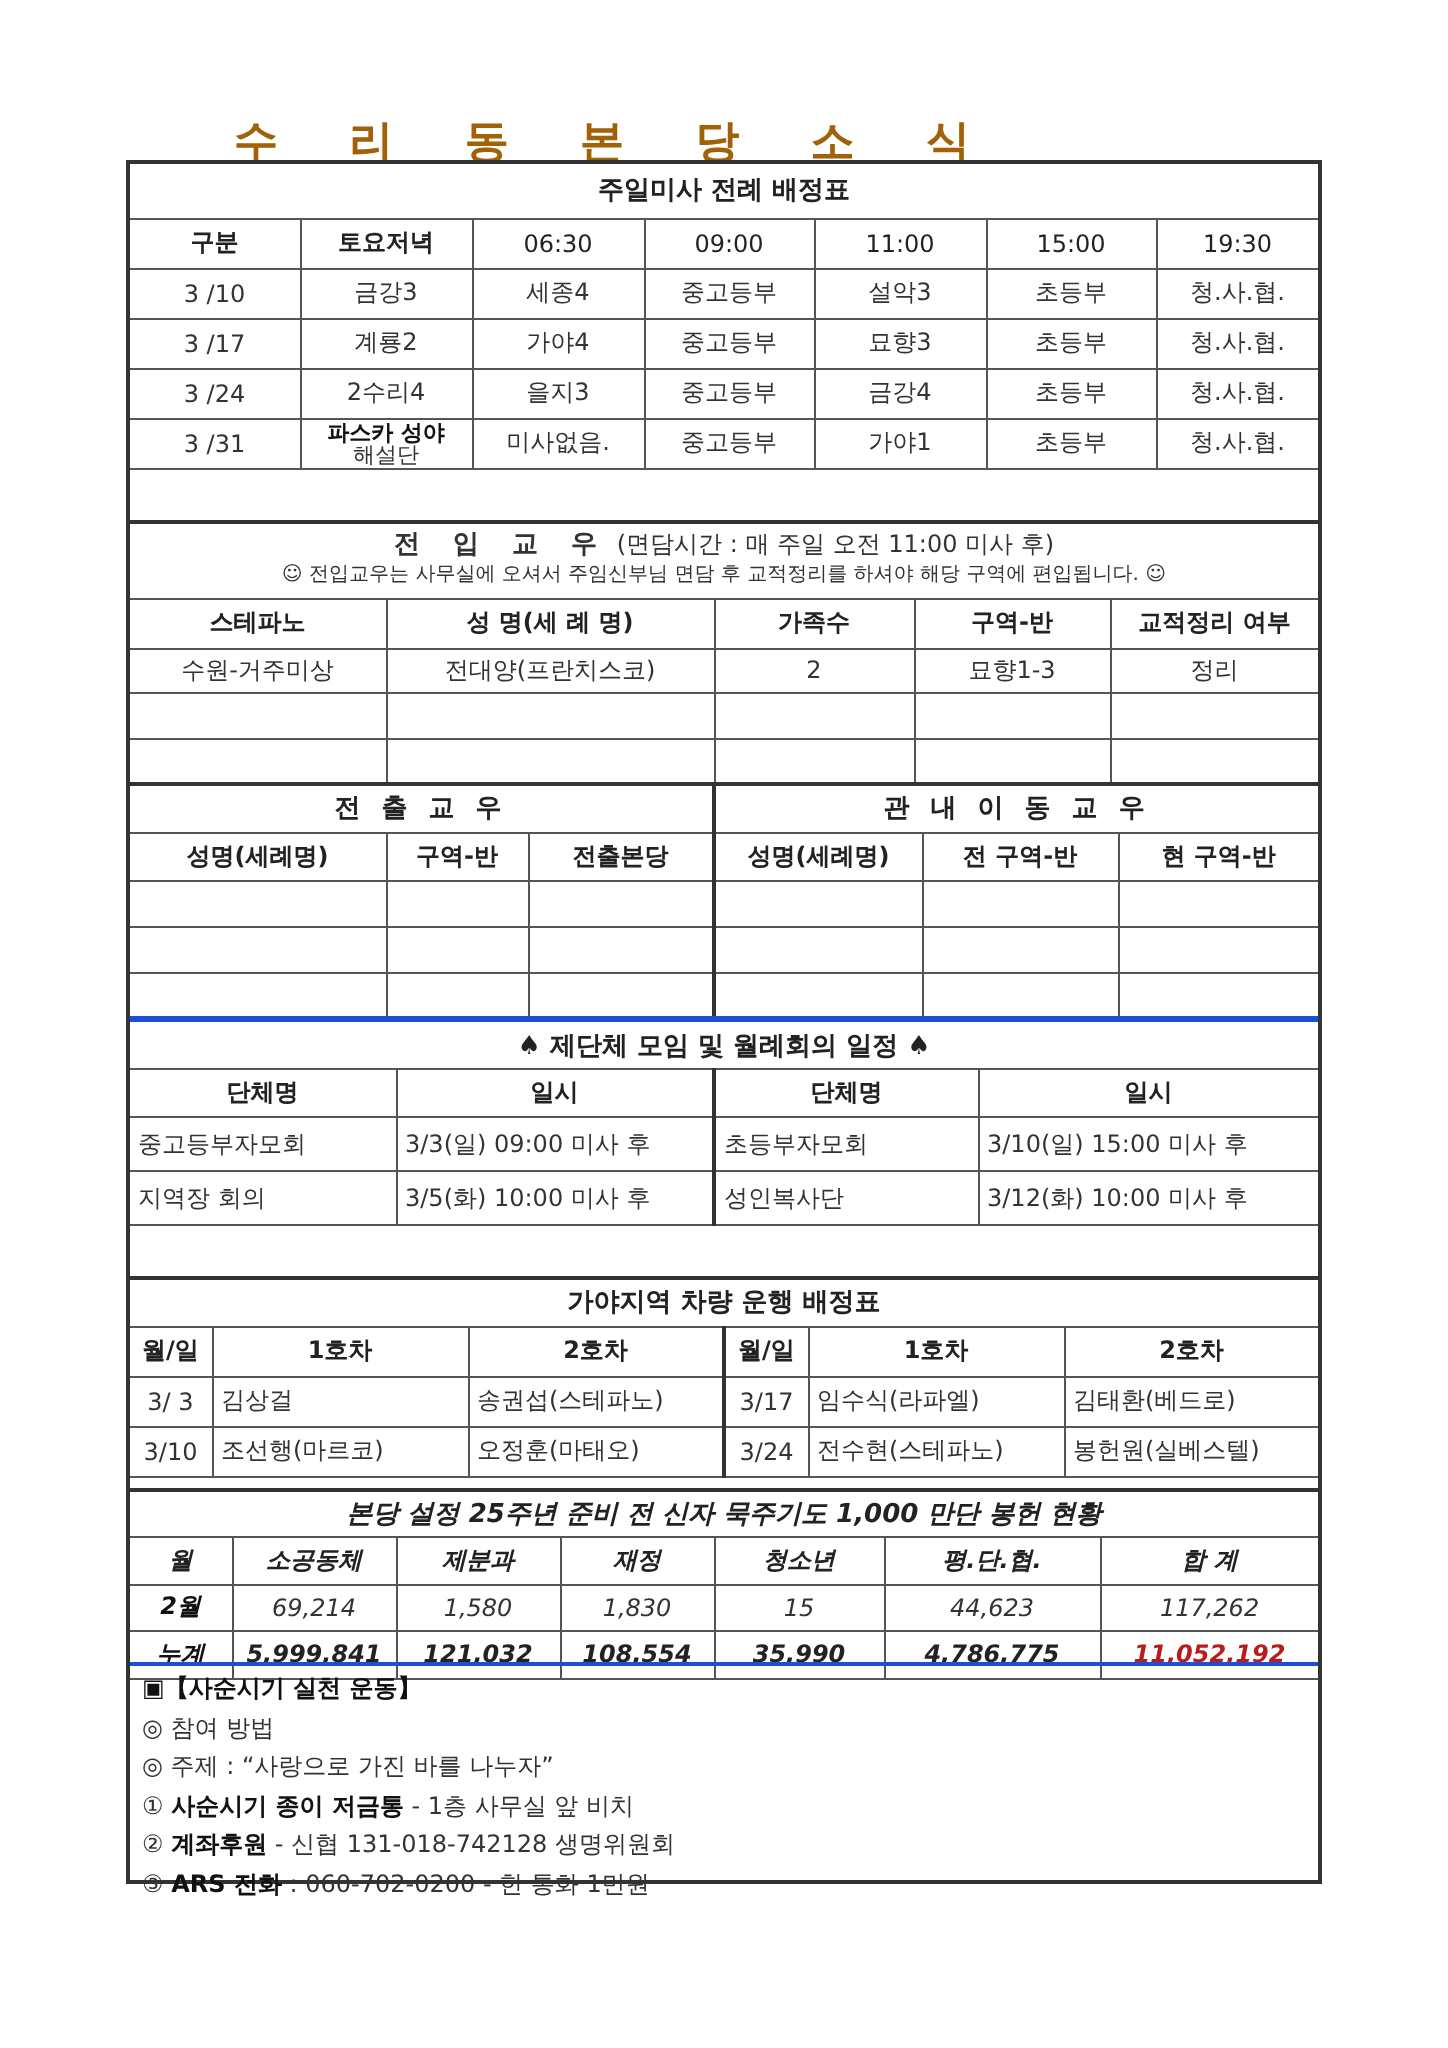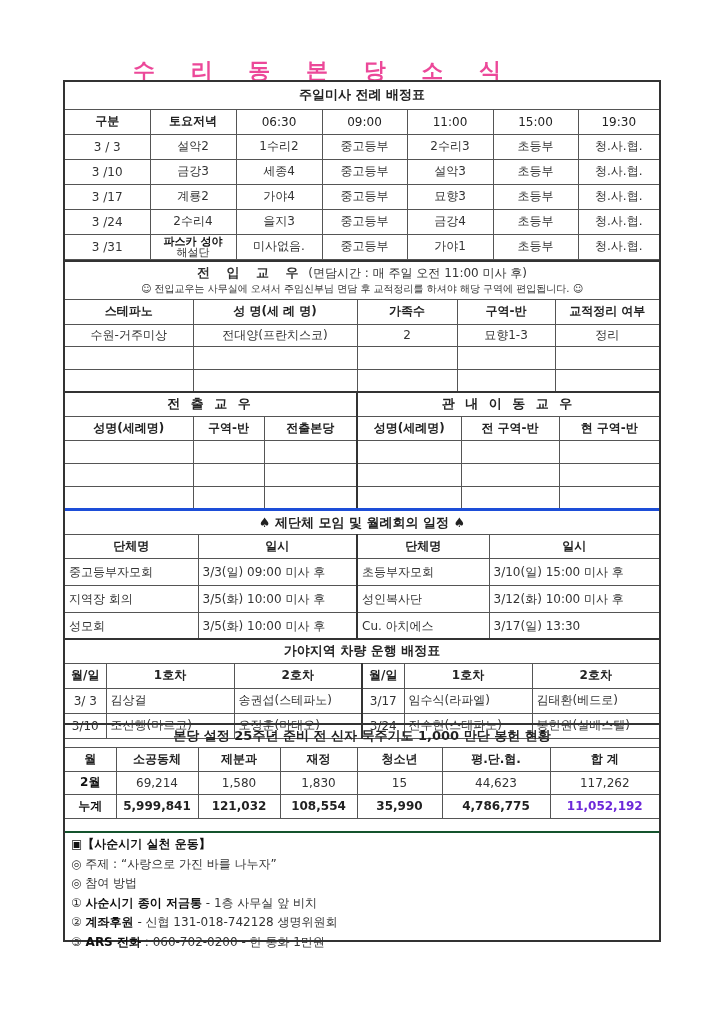--- a/index.html
+++ b/index.html
@@ -1,19 +1,19 @@
 <!DOCTYPE html>
 <html><head>
 <meta charset="utf-8">
 <style>
   html, body { margin:0; padding:0; background:#ffffff; }
   body { width:724px; height:1024px; position:relative; overflow:hidden;
          font-family:"DejaVu Sans", "Liberation Sans", sans-serif; color:#222; }
-  .title { position:absolute; top:56px; left:16px; width:616px; text-align:center;
-           font-size:22px; font-weight:bold; letter-spacing:14px; color:#ec4899; }
+  .title { position:absolute; top:56px; left:0; width:616px; text-align:center;
+           font-size:22px; font-weight:bold; letter-spacing:14px; color:#a16207; }
   .sheet { position:absolute; left:63px; top:80px; width:598px; height:862px;
            border:2px solid #333; box-sizing:border-box; }
   table { border-collapse:collapse; width:100%; table-layout:fixed; }
   td { border:1px solid #555; text-align:center; font-size:12px; padding:0;
        white-space:nowrap; overflow:hidden; color:#333; }
   .sec { position:absolute; left:0; width:594px; }
   .hdr-row td { font-weight:bold; color:#222; }
   .caption td { font-weight:bold; font-size:13px; color:#222; }
   .left td.l { text-align:left; padding-left:4px; }
   .stack { line-height:11px; font-size:11px; }
@@ -49,29 +49,20 @@
       <tr class="hdr-row" style="height:25px;">
         <td style="border-left:none;">구분</td>
         <td>토요저녁</td>
         <td style="font-weight:normal">06:30</td>
         <td style="font-weight:normal">09:00</td>
         <td style="font-weight:normal">11:00</td>
         <td style="font-weight:normal">15:00</td>
         <td style="border-right:none;font-weight:normal">19:30</td>
       </tr>
       <tr style="height:25px;">
-        <td style="border-left:none;">3 / 3</td>
-        <td>설악2</td>
-        <td>1수리2</td>
-        <td>중고등부</td>
-        <td>2수리3</td>
-        <td>초등부</td>
-        <td style="border-right:none;">청.사.협.</td>
-      </tr>
-      <tr style="height:25px;">
         <td style="border-left:none;">3 /10</td>
         <td>금강3</td>
         <td>세종4</td>
         <td>중고등부</td>
         <td>설악3</td>
         <td>초등부</td>
         <td style="border-right:none;">청.사.협.</td>
       </tr>
       <tr style="height:25px;">
         <td style="border-left:none;">3 /17</td>
@@ -232,26 +223,20 @@
         <td class="l">3/3(일) 09:00 미사 후</td>
         <td class="l thick-l">초등부자모회</td>
         <td class="l" style="border-right:none;">3/10(일) 15:00 미사 후</td>
       </tr>
       <tr class="left" style="height:27px;">
         <td class="l" style="border-left:none;">지역장 회의</td>
         <td class="l">3/5(화) 10:00 미사 후</td>
         <td class="l thick-l">성인복사단</td>
         <td class="l" style="border-right:none;">3/12(화) 10:00 미사 후</td>
       </tr>
-      <tr class="left" style="height:27px;">
-        <td class="l" style="border-left:none;">성모회</td>
-        <td class="l">3/5(화) 10:00 미사 후</td>
-        <td class="l thick-l">Cu. 아치에스</td>
-        <td class="l" style="border-right:none;">3/17(일) 13:30</td>
-      </tr>
     </tbody>
       </table>
   </div>
 
   <div class="sec" style="top:556px;">
     <table>
       <colgroup>
         <col style="width:41px">
           <col style="width:128px">
           <col style="width:128px">
@@ -284,21 +269,21 @@
         <td class="l">조선행(마르코)</td>
         <td class="l">오정훈(마태오)</td>
         <td class="thick-l">3/24</td>
         <td class="l">전수현(스테파노)</td>
         <td class="l" style="border-right:none;border-radius:11px;">봉헌원(실베스텔)</td>
       </tr>
     </tbody>
       </table>
   </div>
 
-  <div class="sec" style="top:641px;">
+  <div class="sec" style="top:662px;font-style:italic;">
     <table>
       <colgroup>
         <col style="width:51px">
           <col style="width:82px">
           <col style="width:82px">
           <col style="width:77px">
           <col style="width:85px">
           <col style="width:108px">
           <col style="width:109px">
       </colgroup>
@@ -324,30 +309,30 @@
         <td>44,623</td>
         <td style="border-right:none;text-align:center;">117,262</td>
       </tr>
       <tr style="height:24px;font-weight:bold;">
         <td style="border-left:none;color:#111;">누계</td>
         <td style="color:#222;">5,999,841</td>
         <td style="color:#222;">121,032</td>
         <td style="color:#222;">108,554</td>
         <td style="color:#222;">35,990</td>
         <td style="color:#222;">4,786,775</td>
-        <td style="border-right:none;color:#6d28d9;">11,052,192</td>
-      </tr>
-    </tbody>
-      </table>
-  </div>
-
-  <div class="notes" style="border-top:2px solid #14532d;">
+        <td style="border-right:none;color:#b91c1c;">11,052,192</td>
+      </tr>
+    </tbody>
+      </table>
+  </div>
+
+  <div class="notes" style="border-top:2px solid #1d4ed8;">
     <div class="b">▣【사순시기 실천 운동】</div>
+    <div>◎ 참여 방법</div>
     <div>◎ 주제 : “사랑으로 가진 바를 나누자”</div>
-    <div>◎ 참여 방법</div>
     <div>
       <span>①</span>
       <span class="b">사순시기 종이 저금통</span><span> - 1층 사무실 앞 비치</span>
     </div>
     <div>
       <span>②</span>
       <span class="b">계좌후원</span><span> - 신협 131-018-742128 생명위원회</span>
     </div>
     <div>
       <span>③</span>

